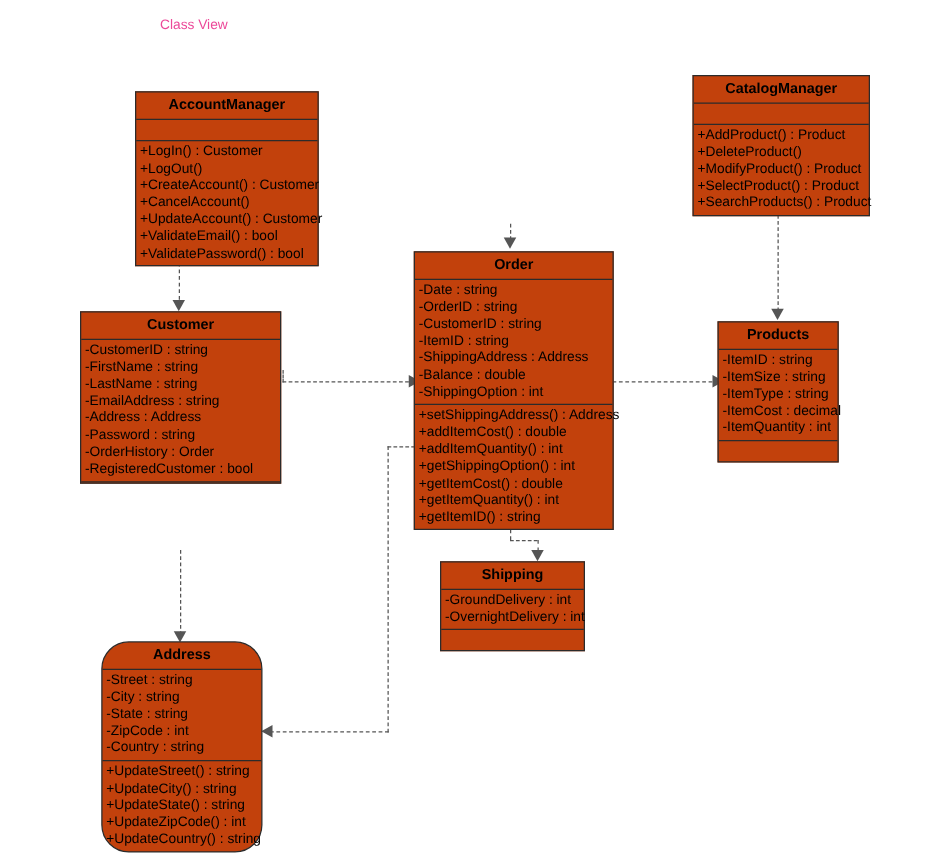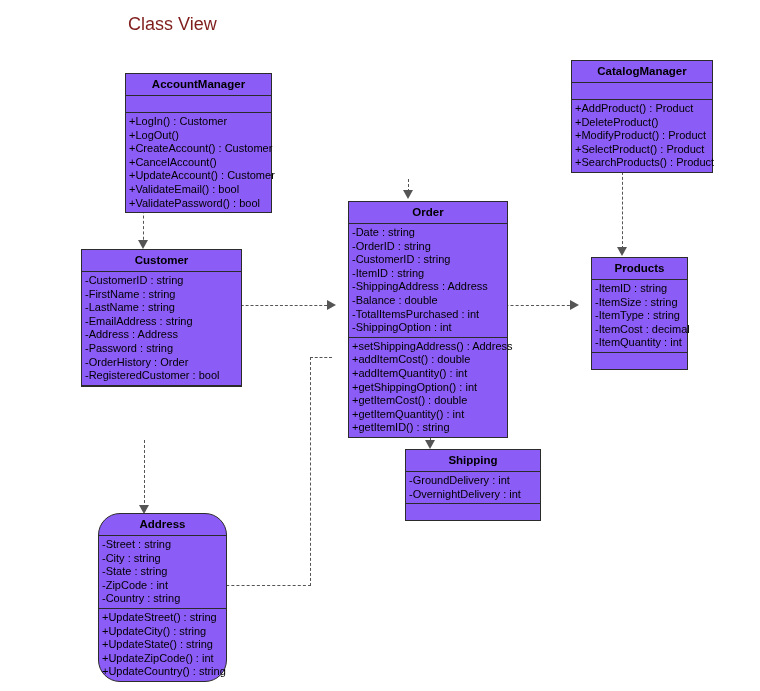--- a/index.html
+++ b/index.html
@@ -12,31 +12,30 @@
     width: 760px;
     height: 691px;
     background: #ffffff;
     font-family: "Liberation Sans", sans-serif;
     overflow: hidden;
   }
   #diagram-title {
     position: absolute;
     left: 128px;
     top: 14px;
-    font-size: 18px;
-    color: #7f1d1d;
+    font-size: 11px;
+    color: #ec4899;
     white-space: nowrap;
   }
   .uml-class {
     position: absolute;
     box-sizing: border-box;
     border: 1px solid #2b2b2b;
-    background: #8b5cf6;
+    background: #c2410c;
     z-index: 5;
-    margin-left: 17px;
   }
   .uml-name {
     text-align: center;
     font-weight: bold;
     font-size: 11.5px;
     color: #000000;
     padding: 4px 2px 4px 2px;
     border-bottom: 1px solid #2b2b2b;
     line-height: 13px;
   }
@@ -172,21 +171,20 @@
 
   <div class="uml-class" style="left:331px; top:201px; width:160px;">
     <div class="uml-name">Order</div>
     <div class="uml-compartment">
       <div class="uml-member">-Date : string</div>
       <div class="uml-member">-OrderID : string</div>
       <div class="uml-member">-CustomerID : string</div>
       <div class="uml-member">-ItemID : string</div>
       <div class="uml-member">-ShippingAddress : Address</div>
       <div class="uml-member">-Balance : double</div>
-      <div class="uml-member">-TotalItemsPurchased : int</div>
       <div class="uml-member">-ShippingOption : int</div>
     </div>
     <div class="uml-compartment last">
       <div class="uml-member">+setShippingAddress() : Address</div>
       <div class="uml-member">+addItemCost() : double</div>
       <div class="uml-member">+addItemQuantity() : int</div>
       <div class="uml-member">+getShippingOption() : int</div>
       <div class="uml-member">+getItemCost() : double</div>
       <div class="uml-member">+getItemQuantity() : int</div>
       <div class="uml-member">+getItemID() : string</div>
@@ -198,21 +196,21 @@
     <div class="uml-compartment">
       <div class="uml-member">-ItemID : string</div>
       <div class="uml-member">-ItemSize : string</div>
       <div class="uml-member">-ItemType : string</div>
       <div class="uml-member">-ItemCost : decimal</div>
       <div class="uml-member">-ItemQuantity : int</div>
     </div>
     <div class="uml-compartment empty last"></div>
   </div>
 
-  <div class="uml-class" style="left:388px; top:449px; width:136px;">
+  <div class="uml-class" style="left:352px; top:449px; width:116px;">
     <div class="uml-name">Shipping</div>
     <div class="uml-compartment">
       <div class="uml-member">-GroundDelivery : int</div>
       <div class="uml-member">-OvernightDelivery : int</div>
     </div>
     <div class="uml-compartment empty last"></div>
   </div>
 
   <div class="uml-class" style="left:81px; top:513px; width:129px;border-radius:22px;">
     <div class="uml-name">Address</div>

